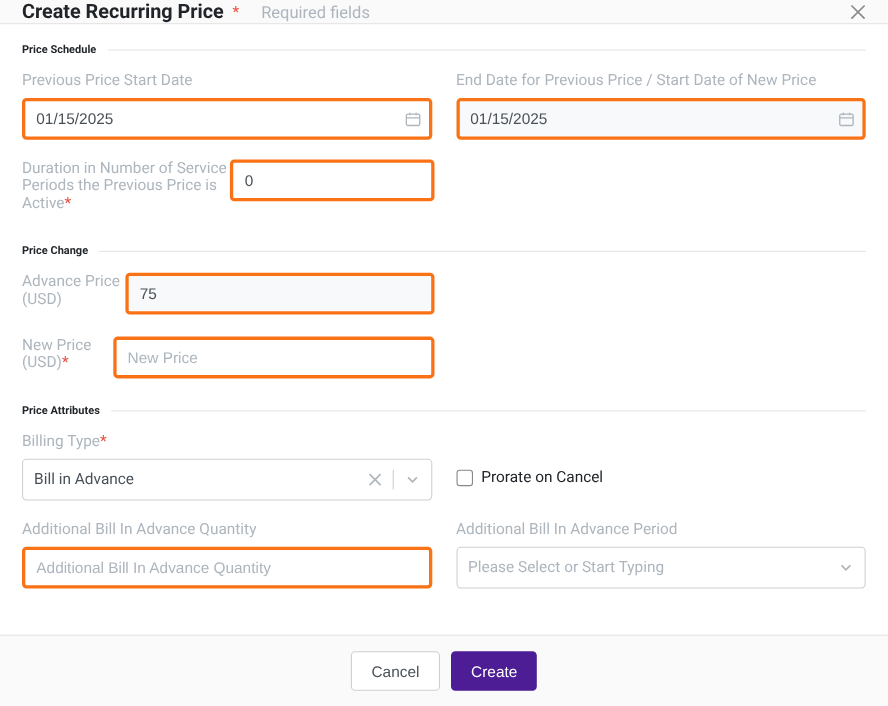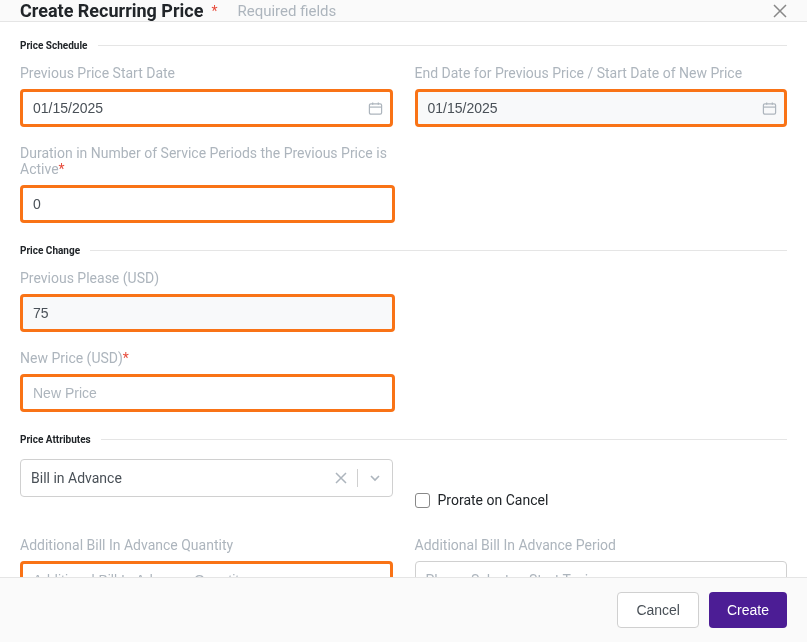--- a/index.html
+++ b/index.html
@@ -72,21 +72,21 @@
     gap: 22px;
   }
   .col {
     flex: 1;
     display: flex;
     flex-direction: column;
   }
   .col-half {
     width: calc(50% - 9px);
     display: flex;
-    flex-direction: column;
+    flex-direction: row;
   }
   .label {
     color: #adb5bd;
     font-size: 14px;
     margin-bottom: 8px;
   }
   .req {
     color: #e74c3c;
   }
   .input-wrap {
@@ -177,21 +177,21 @@
     margin-bottom: 18px;
   }
   .footer {
     position: absolute;
     bottom: 0;
     left: 0;
     right: 0;
     border-top: 1px solid #e5e5e5;
     padding: 14px 20px;
     display: flex;
-    justify-content: flex-end;
+    justify-content: center;
     gap: 10px;
     background: #fafafa;
   }
   .btn {
     height: 36px;
     padding: 0 18px;
     border-radius: 4px;
     font-size: 14px;
     cursor: pointer;
     border: none;
@@ -271,21 +271,21 @@
   </div>
 
   <div class="section">
     <div class="section-title-wrap">
       <div class="section-title">Price Change</div>
       <div class="section-line"></div>
     </div>
 
     <div class="field-group">
       <div class="col-half">
-        <div class="label">Previous Please (USD)</div>
+        <div class="label">Advance Price (USD)</div>
         <input class="text-input" type="text" readonly="" value="75" style="">
       </div>
     </div>
 
     <div>
       <div class="col-half">
         <div class="label">
           <span>New Price (USD)</span><span class="req">*</span>
         </div>
         <input class="text-input" type="text" placeholder="New Price" style="">
@@ -294,20 +294,23 @@
   </div>
 
   <div class="section">
     <div class="section-title-wrap">
       <div class="section-title">Price Attributes</div>
       <div class="section-line"></div>
     </div>
 
     <div class="row field-group">
       <div class="col">
+        <div class="label">
+          <span>Billing Type</span><span class="req">*</span>
+        </div>
         <div class="select-wrap">
           <span class="select-value">Bill in Advance</span>
           <span class="select-clear">
             <svg width="12" height="12" viewBox="0 0 12 12">
                 <path d="M1 1 L11 11 M11 1 L1 11" stroke="#adb5bd" stroke-width="1.5" fill="none"></path>
               </svg>
           </span>
           <span class="select-div"></span>
           <span class="select-caret">
             <svg width="14" height="14" viewBox="0 0 14 14">

